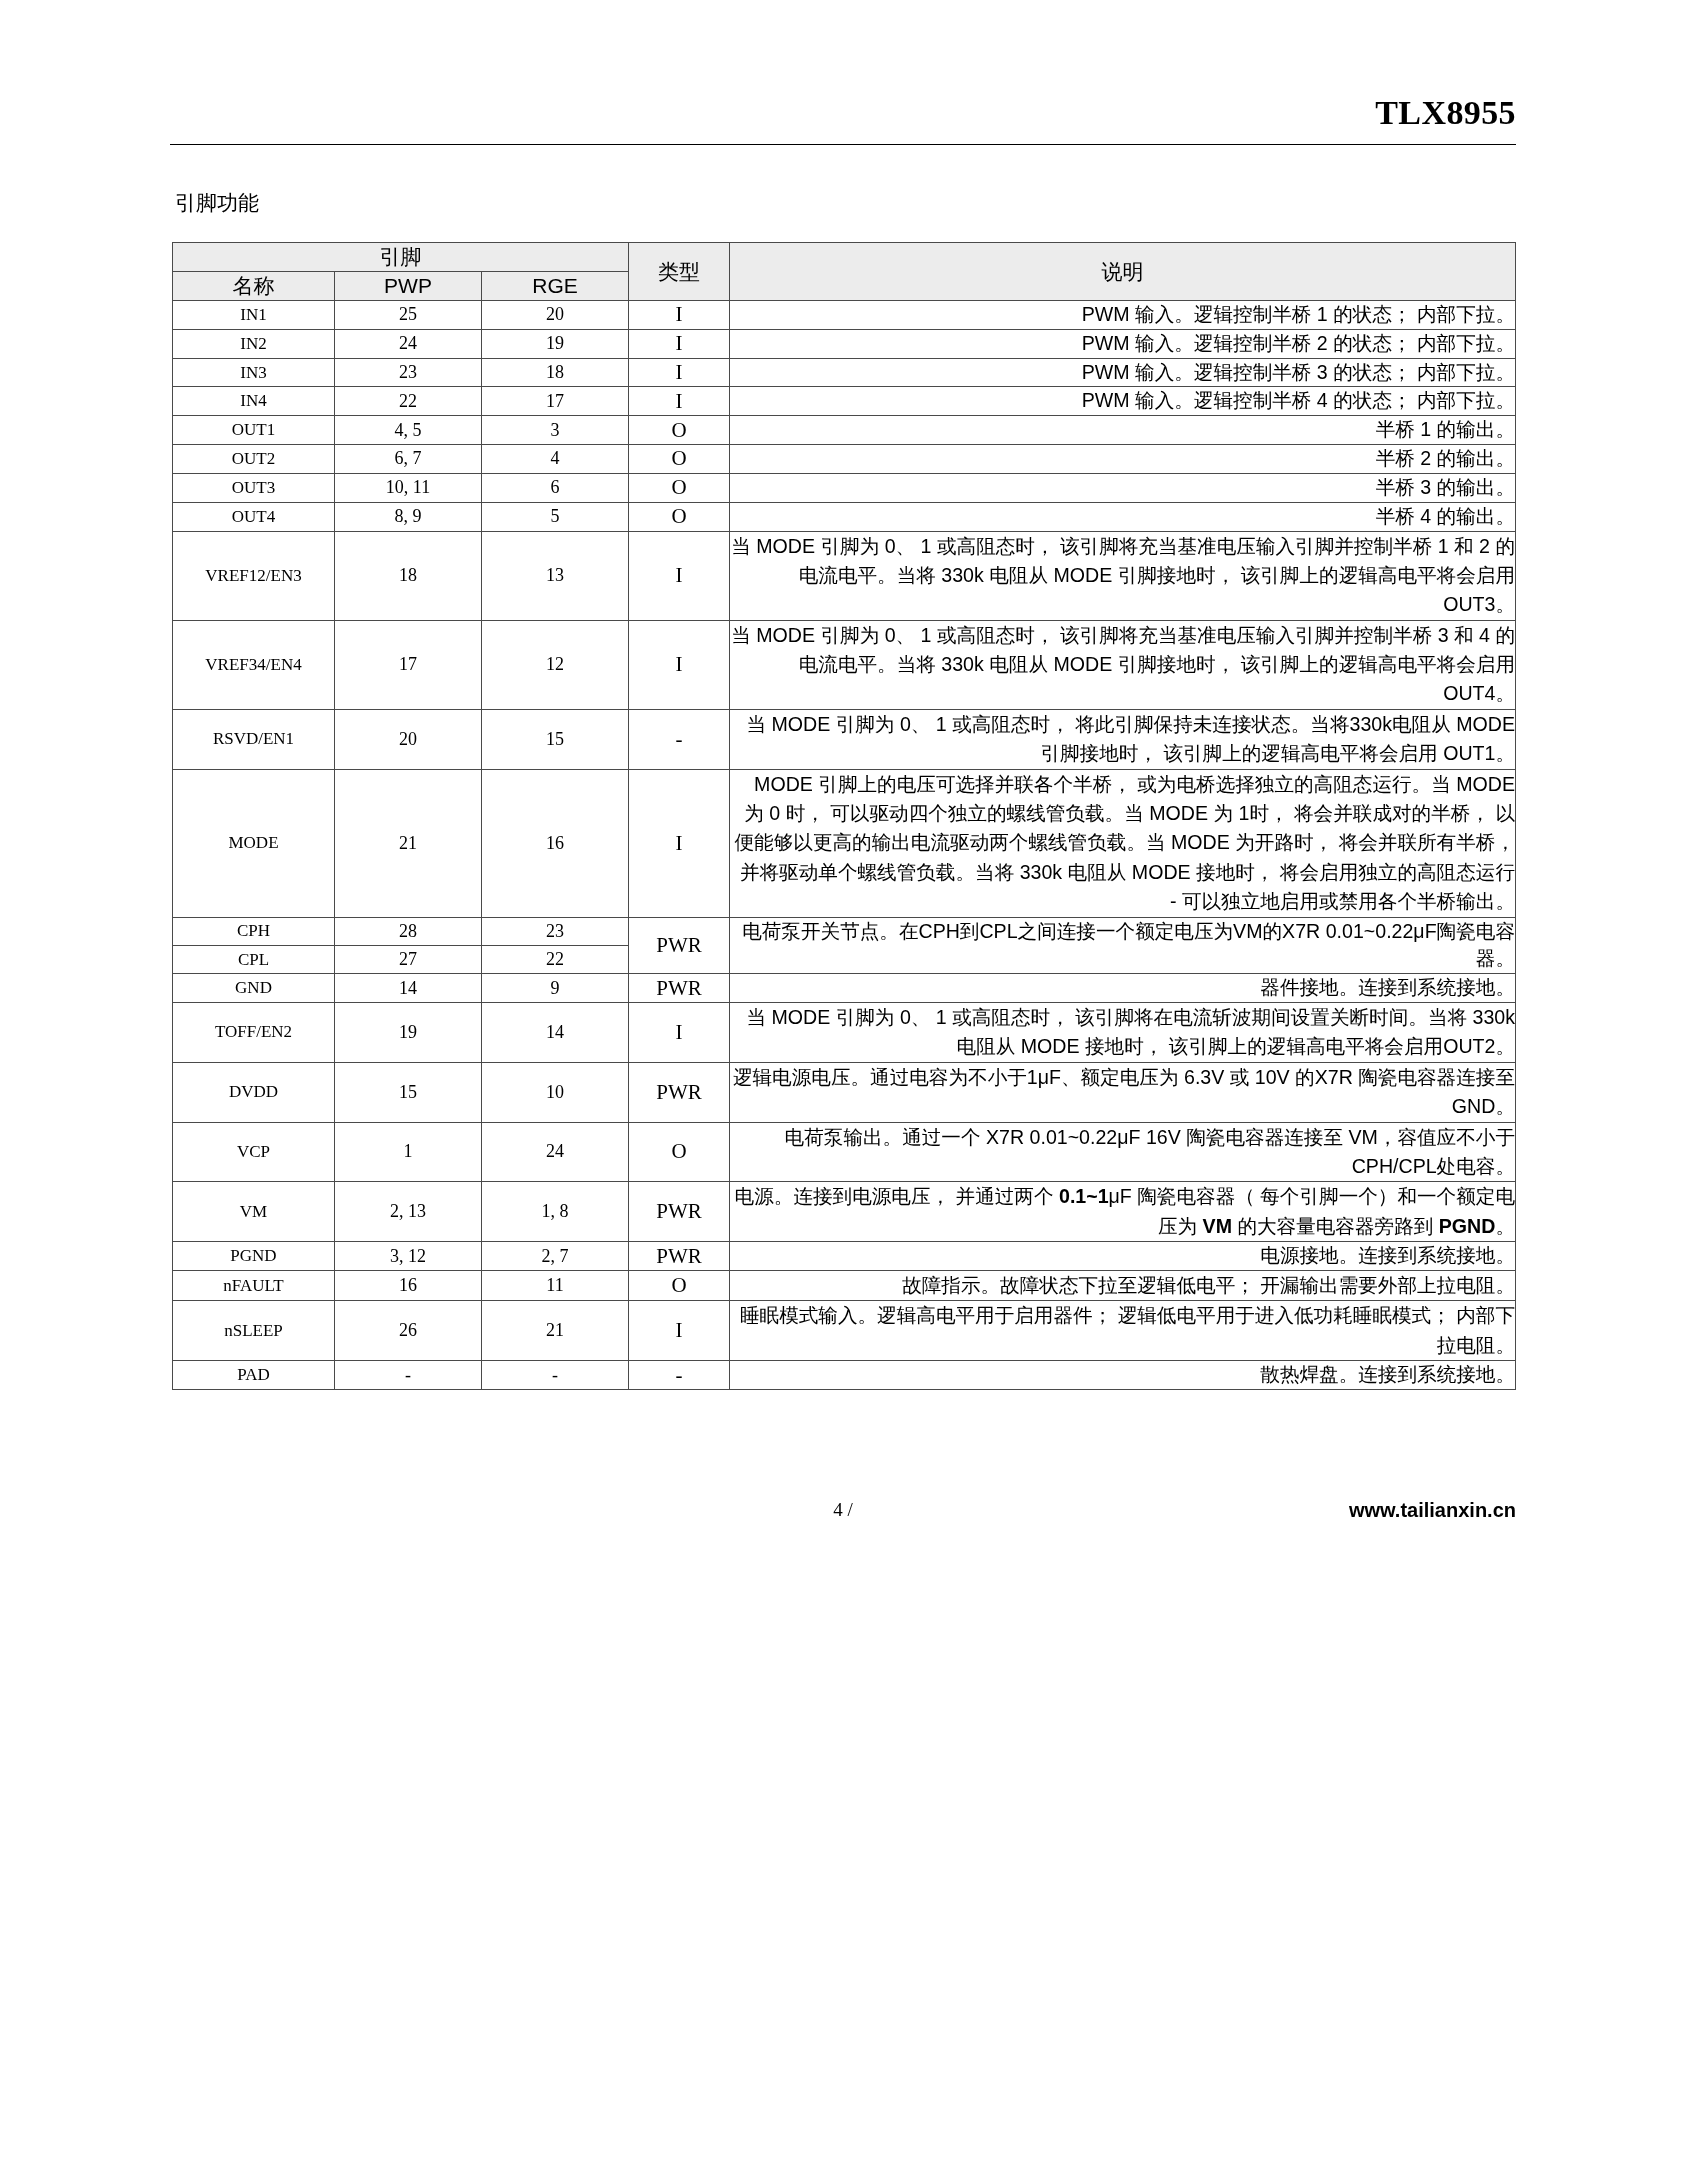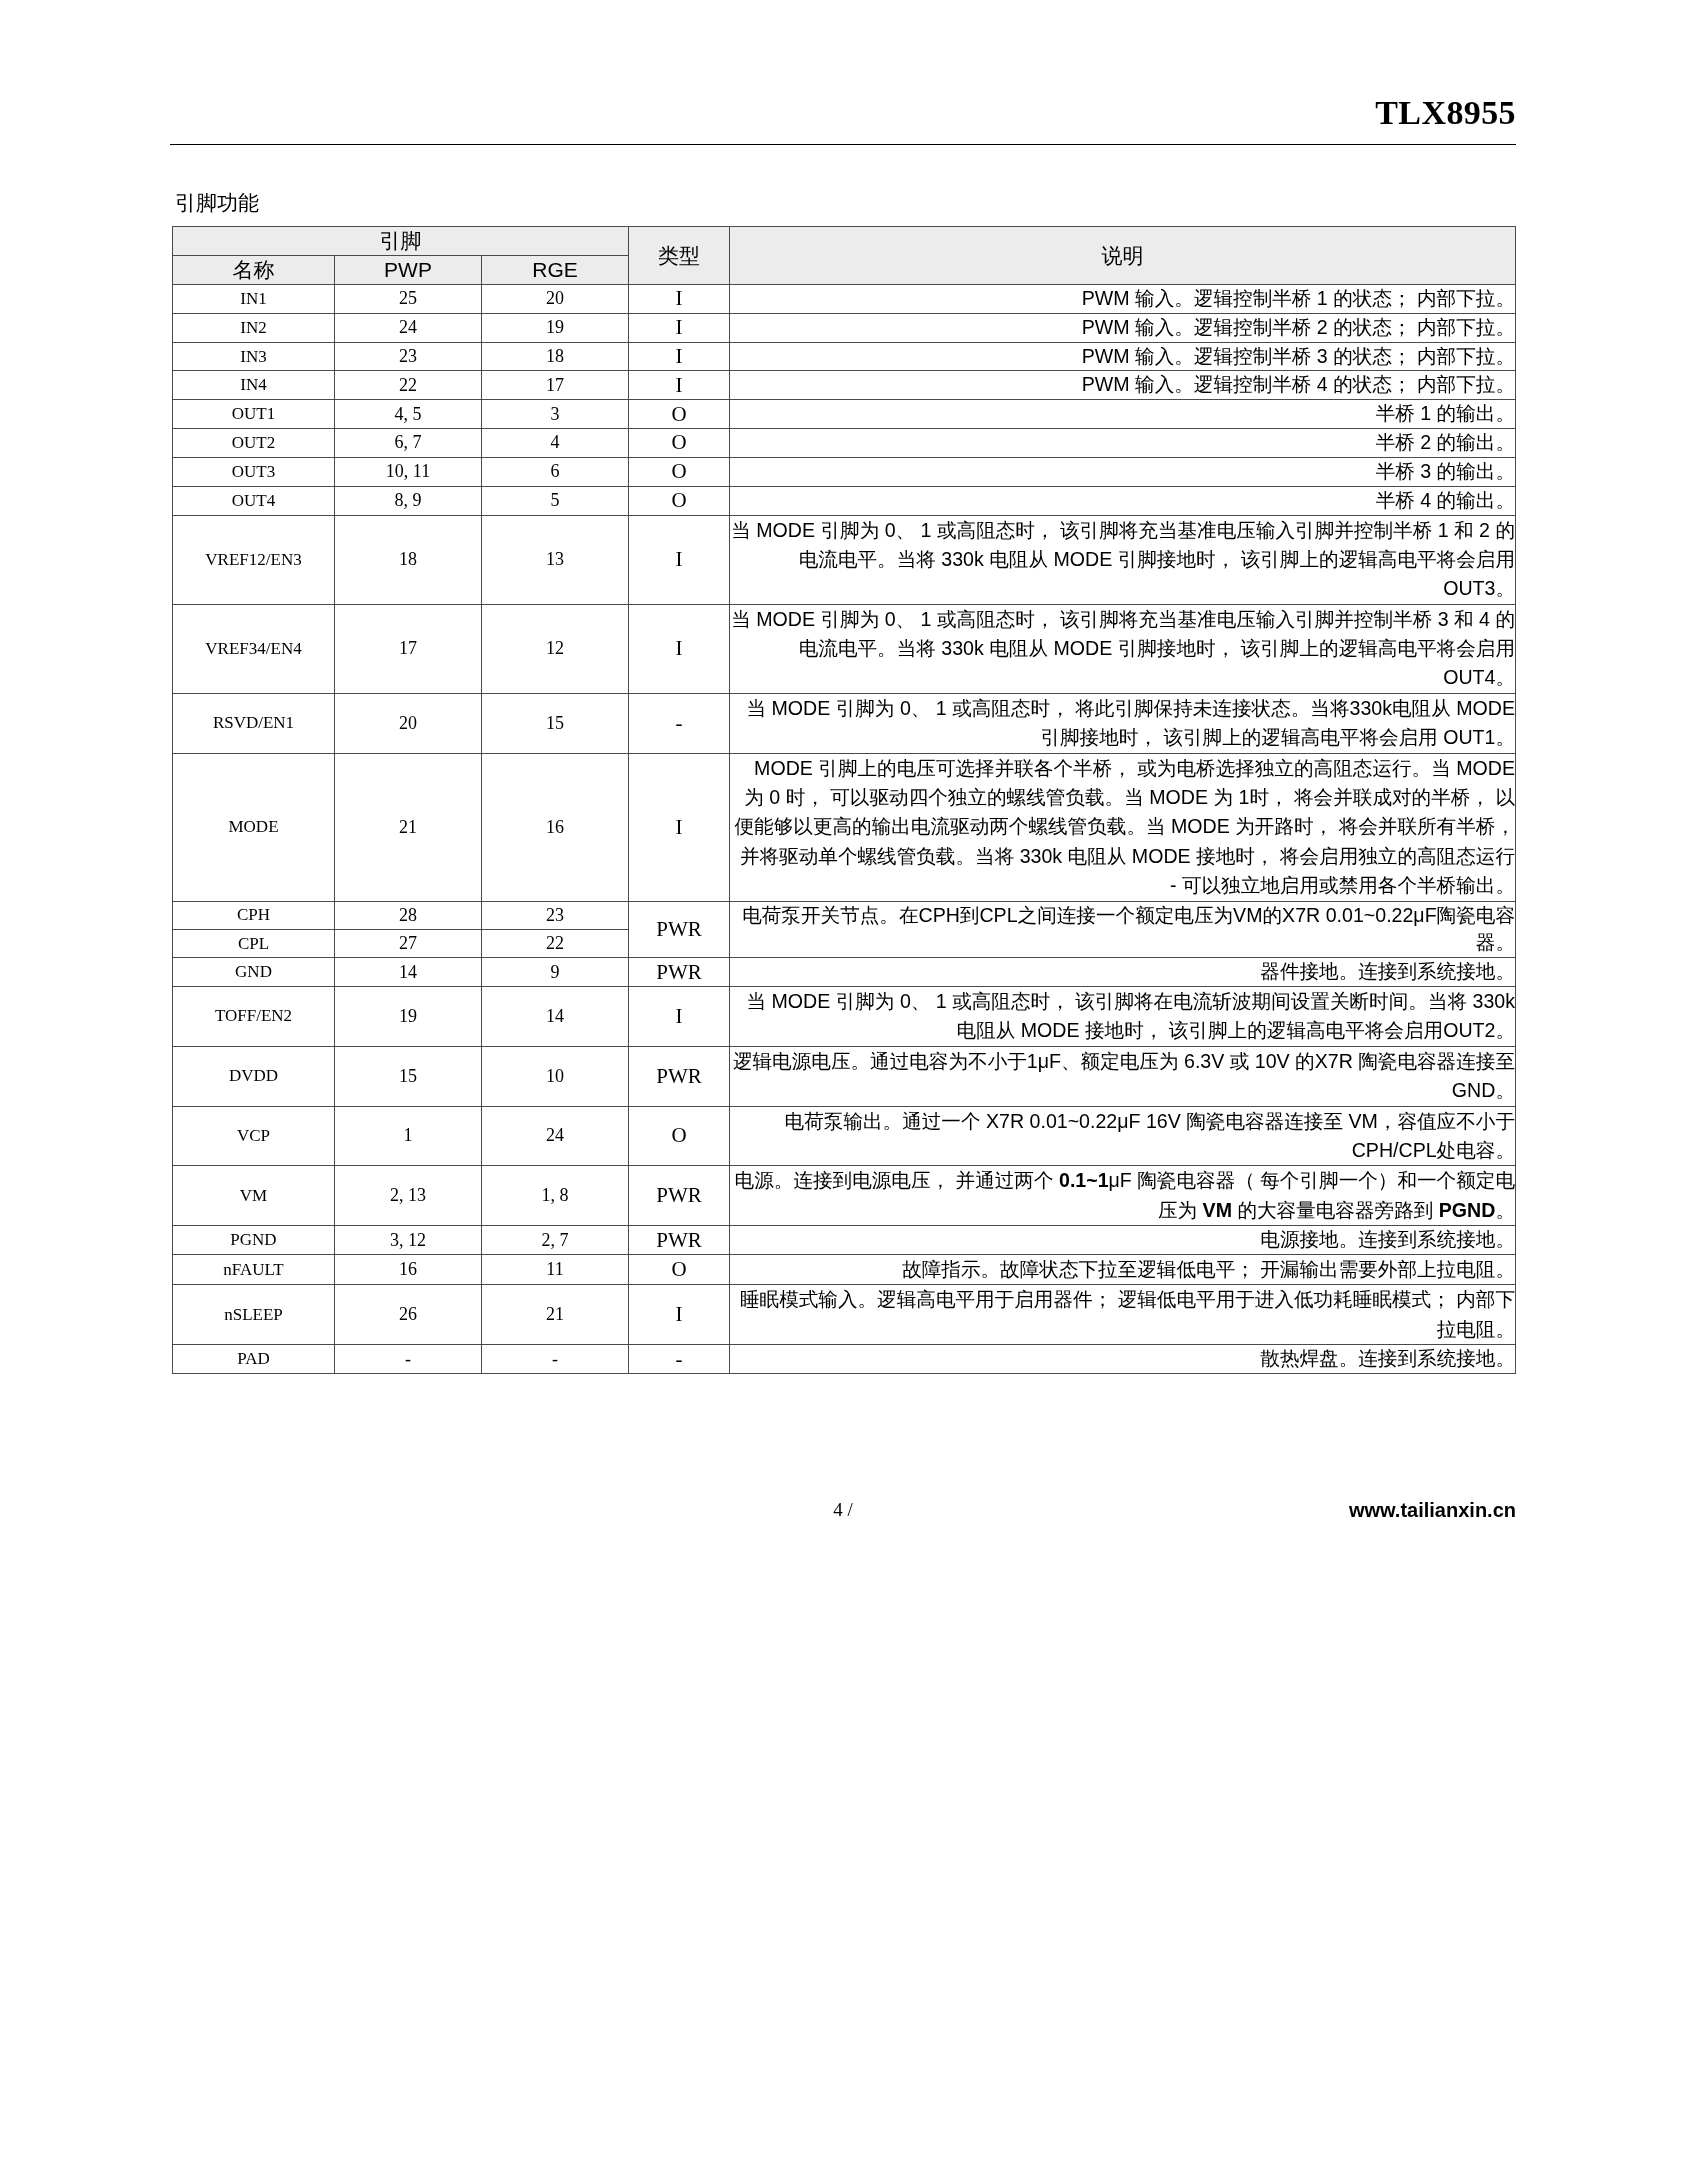--- a/index.html
+++ b/index.html
@@ -47,21 +47,21 @@
     top: 189px;
     left: 175px;
     font-size: 21px;
     font-family: "Liberation Sans", sans-serif;
     font-weight: normal;
   }
 
   
   .table-wrap {
     position: absolute;
-    top: 226px;
+    top: 242px;
     left: 172px;
     width: 1344px;
   }
   table.pin {
     border-collapse: collapse;
     width: 100%;
     table-layout: fixed;
     font-size: 19.6px;
   }
   table.pin td, table.pin th {

